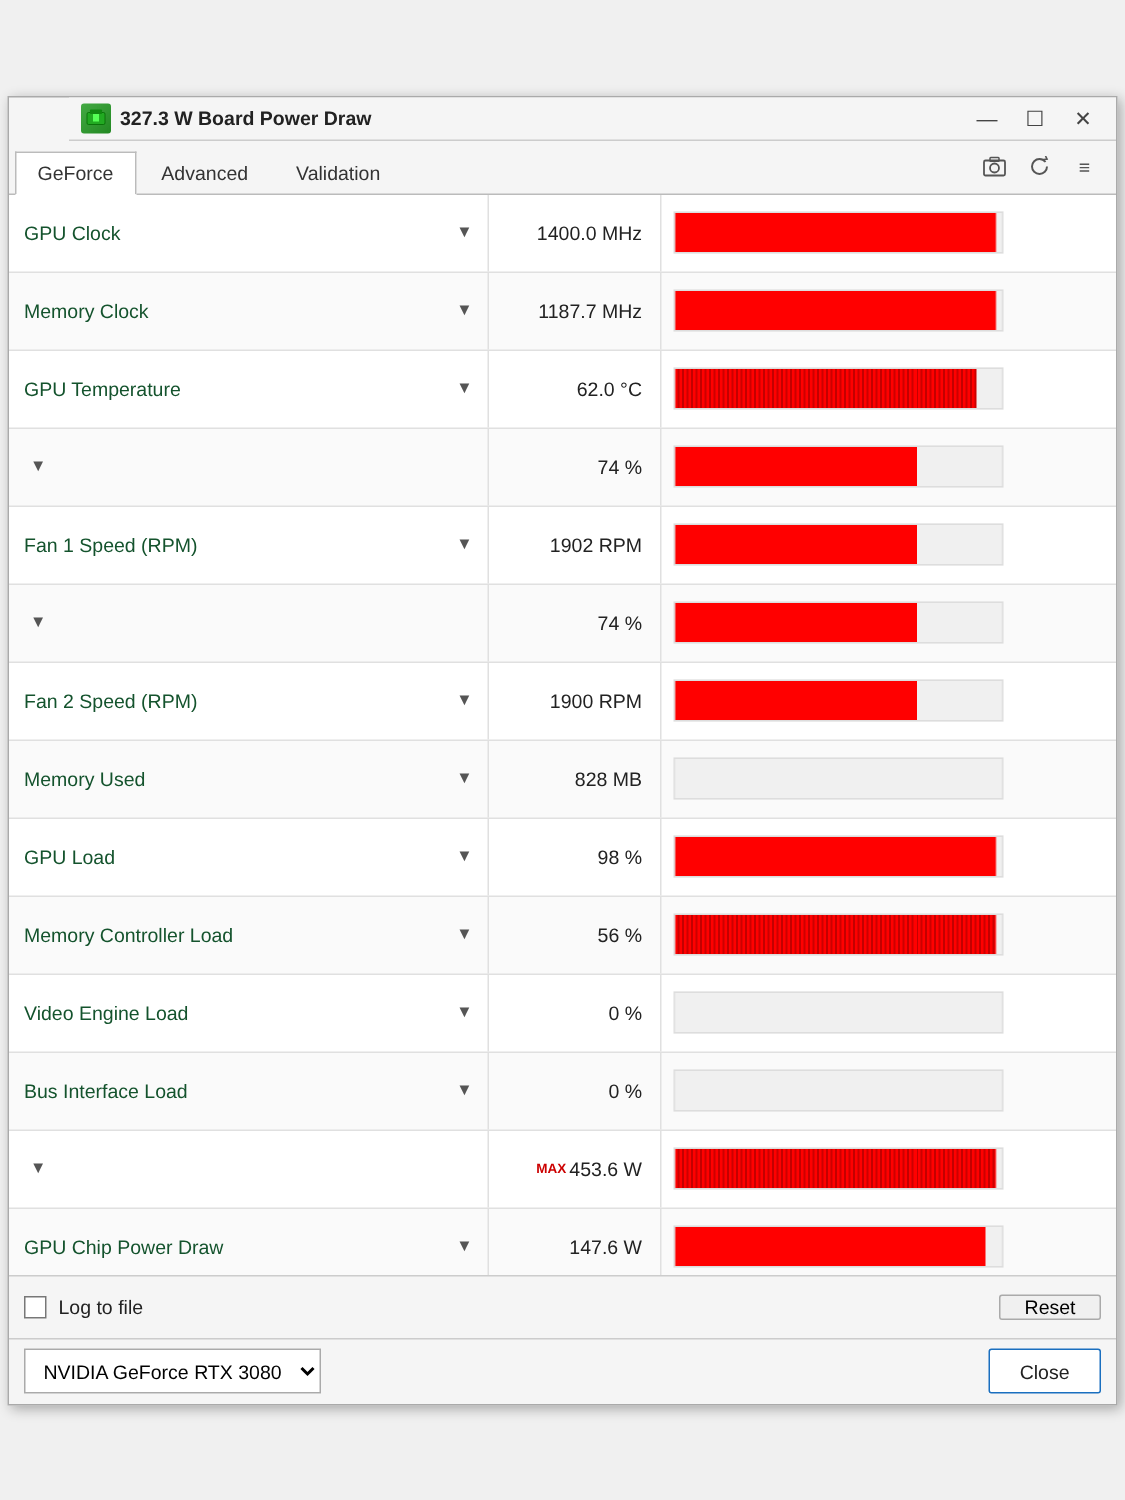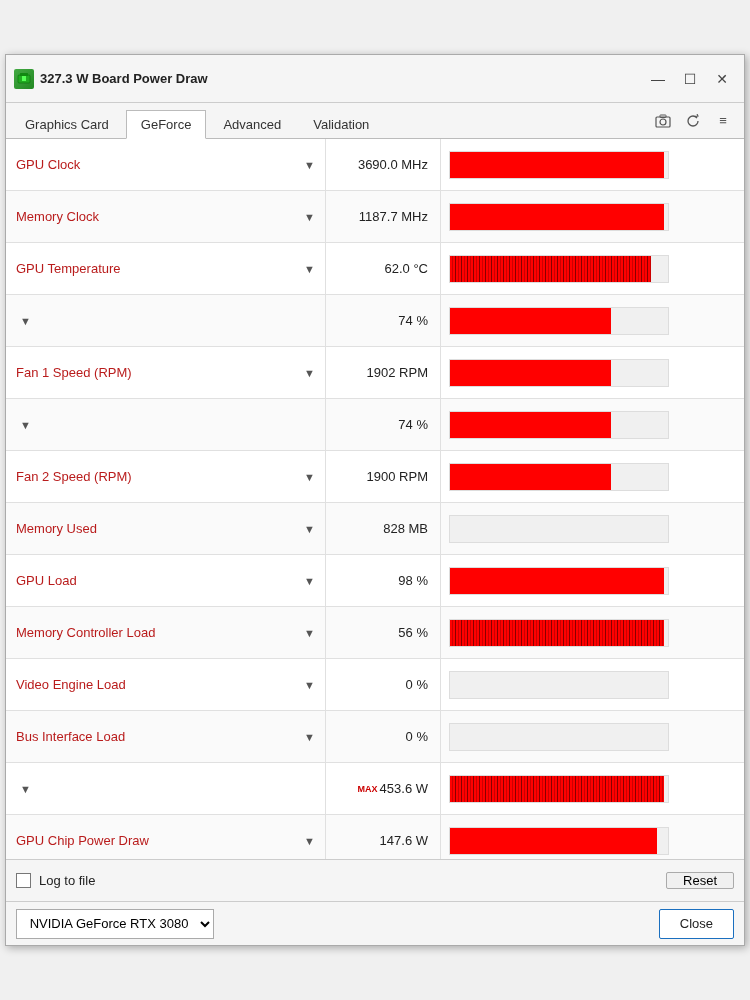--- a/index.html
+++ b/index.html
@@ -18,21 +18,22 @@
       background: #f5f5f5;
       border: 1px solid #aaa;
       box-shadow: 2px 2px 8px rgba(0,0,0,0.3);
     }
     .title-bar {
       background: #f5f5f5;
       border-bottom: 1px solid #ccc;
       display: flex;
       align-items: center;
       padding: 6px 8px;
-      height: 48px;
+      height: 29px;
+      margin-left: 40px;
     }
     .title-bar-icon {
       width: 20px;
       height: 20px;
       margin-right: 6px;
       background: linear-gradient(135deg, #4a4, #282);
       border-radius: 2px;
       display: flex;
       align-items: center;
       justify-content: center;
@@ -128,21 +129,21 @@
 
     .sensor-name-cell {
       display: flex;
       align-items: center;
       padding: 0 10px;
       height: 100%;
       border-right: 1px solid #e0e0e0;
     }
     .sensor-name {
       flex: 1;
-      color: #b91c1c;
+      color: #14532d;
       font-size: 13px;
     }
     .dropdown-arrow {
       color: #555;
       font-size: 11px;
       margin-left: 4px;
       cursor: pointer;
     }
     .sensor-value-cell {
       text-align: right;
@@ -236,21 +237,20 @@
       gap: 8px;
     }
     .gpu-select {
       flex: 1;
       padding: 4px 8px;
       border: 1px solid #aaa;
       background: white;
       font-size: 13px;
       cursor: pointer;
       height: 30px;
-      text-align: center;
     }
     .close-btn {
       padding: 4px 20px;
       background: white;
       border: 1.5px solid #1a6fbf;
       cursor: pointer;
       font-size: 13px;
       border-radius: 2px;
       color: #222;
       height: 30px;
@@ -277,21 +277,20 @@
     </div>
     <span class="title-bar-text">327.3 W Board Power Draw</span>
     <div class="title-bar-controls">
       <button class="title-btn">—</button>
       <button class="title-btn">☐</button>
       <button class="title-btn close">✕</button>
     </div>
   </div>
 
   <div class="tab-bar">
-    <div class="tab">Graphics Card</div>
     <div class="tab active">GeForce</div>
     <div class="tab">Advanced</div>
     <div class="tab">Validation</div>
     <div style="flex:1;"></div>
     <div class="toolbar" style="border:none; padding: 0; margin: 0; background:transparent; height:100%; display:flex; align-items:center; gap:4px; padding-right:4px;">
       <button class="toolbar-btn">
         <svg width="16" height="14" viewBox="0 0 16 14" fill="none">
           <rect x="1" y="3" width="14" height="10" rx="1" stroke="#555" stroke-width="1.2" fill="none"></rect>
           <circle cx="8" cy="8" r="3" stroke="#555" stroke-width="1.2" fill="none"></circle>
           <rect x="5" y="1" width="6" height="2.5" rx="0.5" stroke="#555" stroke-width="1" fill="none"></rect>
@@ -307,21 +306,21 @@
     </div>
   </div>
 
   <div class="sensor-list-container" id="sensor-list">
       <div class="sensor-row">
         <div class="sensor-name-cell">
           <span class="sensor-name">GPU Clock</span>
           <span class="dropdown-arrow">▼</span>
         </div>
         <div class="sensor-value-cell">
-          <span>3690.0 MHz</span>
+          <span>1400.0 MHz</span>
         </div>
         <div class="sensor-bar-cell">
           <div class="bar-track">
             <div class="bar-fill" style="width: 98%;"></div>
           </div>
         </div>
       </div>
       <div class="sensor-row">
         <div class="sensor-name-cell">
           <span class="sensor-name">Memory Clock</span>

